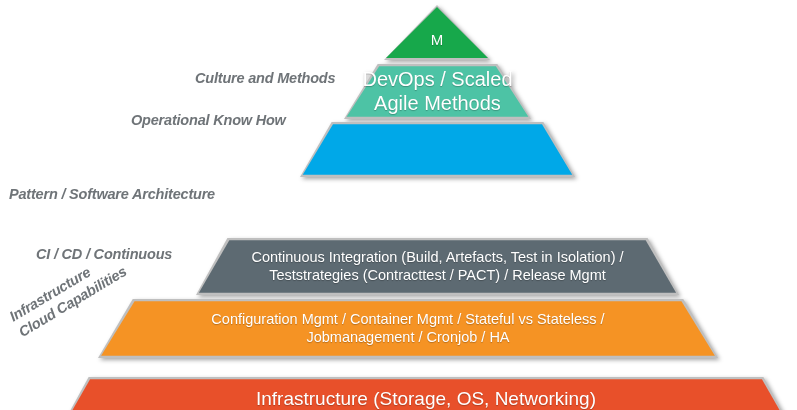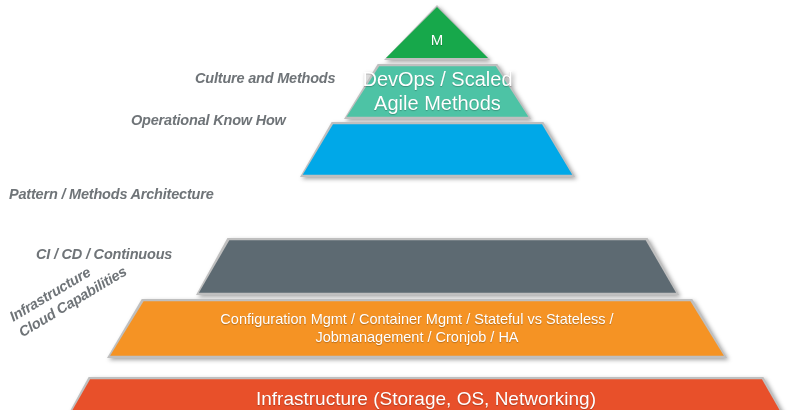--- a/index.html
+++ b/index.html
@@ -79,29 +79,31 @@
 Agile Methods</div>
   </div>
   <div class="label" style="left:195px; top:70px; font-size:14.5px;">Culture and Methods</div>
 
   <div class="tier" style="left:300px; top:122px; width:275px; height:55px; font-size:14px;">
     <div class="ring" style="clip-path: polygon(11.5% 0%, 88.5% 0%, 100% 100%, 0% 100%);"></div>
     <div class="fill" style="background:#00a8e8; clip-path: polygon(12% 4%, 88% 4%, 99% 96%, 1% 96%);"></div>
   </div>
   <div class="label" style="left:131px; top:106px; font-size:14.5px;margin-top:6px;">Operational Know How</div>
 
-  <div class="label" style="left:9px; top:186px; font-size:14.5px;">Pattern / Methods Architecture</div>
+  <div class="label" style="left:9px; top:186px; font-size:14.5px;">Pattern / Software Architecture</div>
 
   <div class="tier" style="left:196px; top:238px; width:483px; height:57px; font-size:14.5px;">
     <div class="ring" style="clip-path: polygon(6.5% 0%, 93.5% 0%, 100% 100%, 0% 100%);"></div>
     <div class="fill" style="background:#5d6a72; clip-path: polygon(6.9% 4%, 93.1% 4%, 99.4% 96%, 0.6% 96%);"></div>
+    <div class="tier-text">Continuous Integration (Build, Artefacts, Test in Isolation) /
+Teststrategies  (Contracttest / PACT) /  Release Mgmt</div>
   </div>
   <div class="label" style="left:36px; top:246px; font-size:14.5px;">CI / CD / Continuous</div>
 
-  <div class="tier" style="left:107px; top:299px; width:620px; height:59px; font-size:14.5px;">
+  <div class="tier" style="left:98px; top:299px; width:620px; height:59px; font-size:14.5px;">
     <div class="ring" style="clip-path: polygon(5.6% 0%, 94.4% 0%, 100% 100%, 0% 100%);"></div>
     <div class="fill" style="background:#f59324; clip-path: polygon(5.9% 4%, 94.1% 4%, 99.5% 96%, 0.5% 96%);"></div>
     <div class="tier-text">Configuration Mgmt / Container Mgmt / Stateful vs Stateless /
 Jobmanagement / Cronjob  / HA</div>
   </div>
   <div class="label rot" style="left:6px; top:310px; font-size:14.5px; transform: rotate(-31deg); line-height:1.25;">
     <span class="rot-line">Infrastructure</span>
     <span class="rot-line">Cloud  Capabilities</span>
   </div>
 

